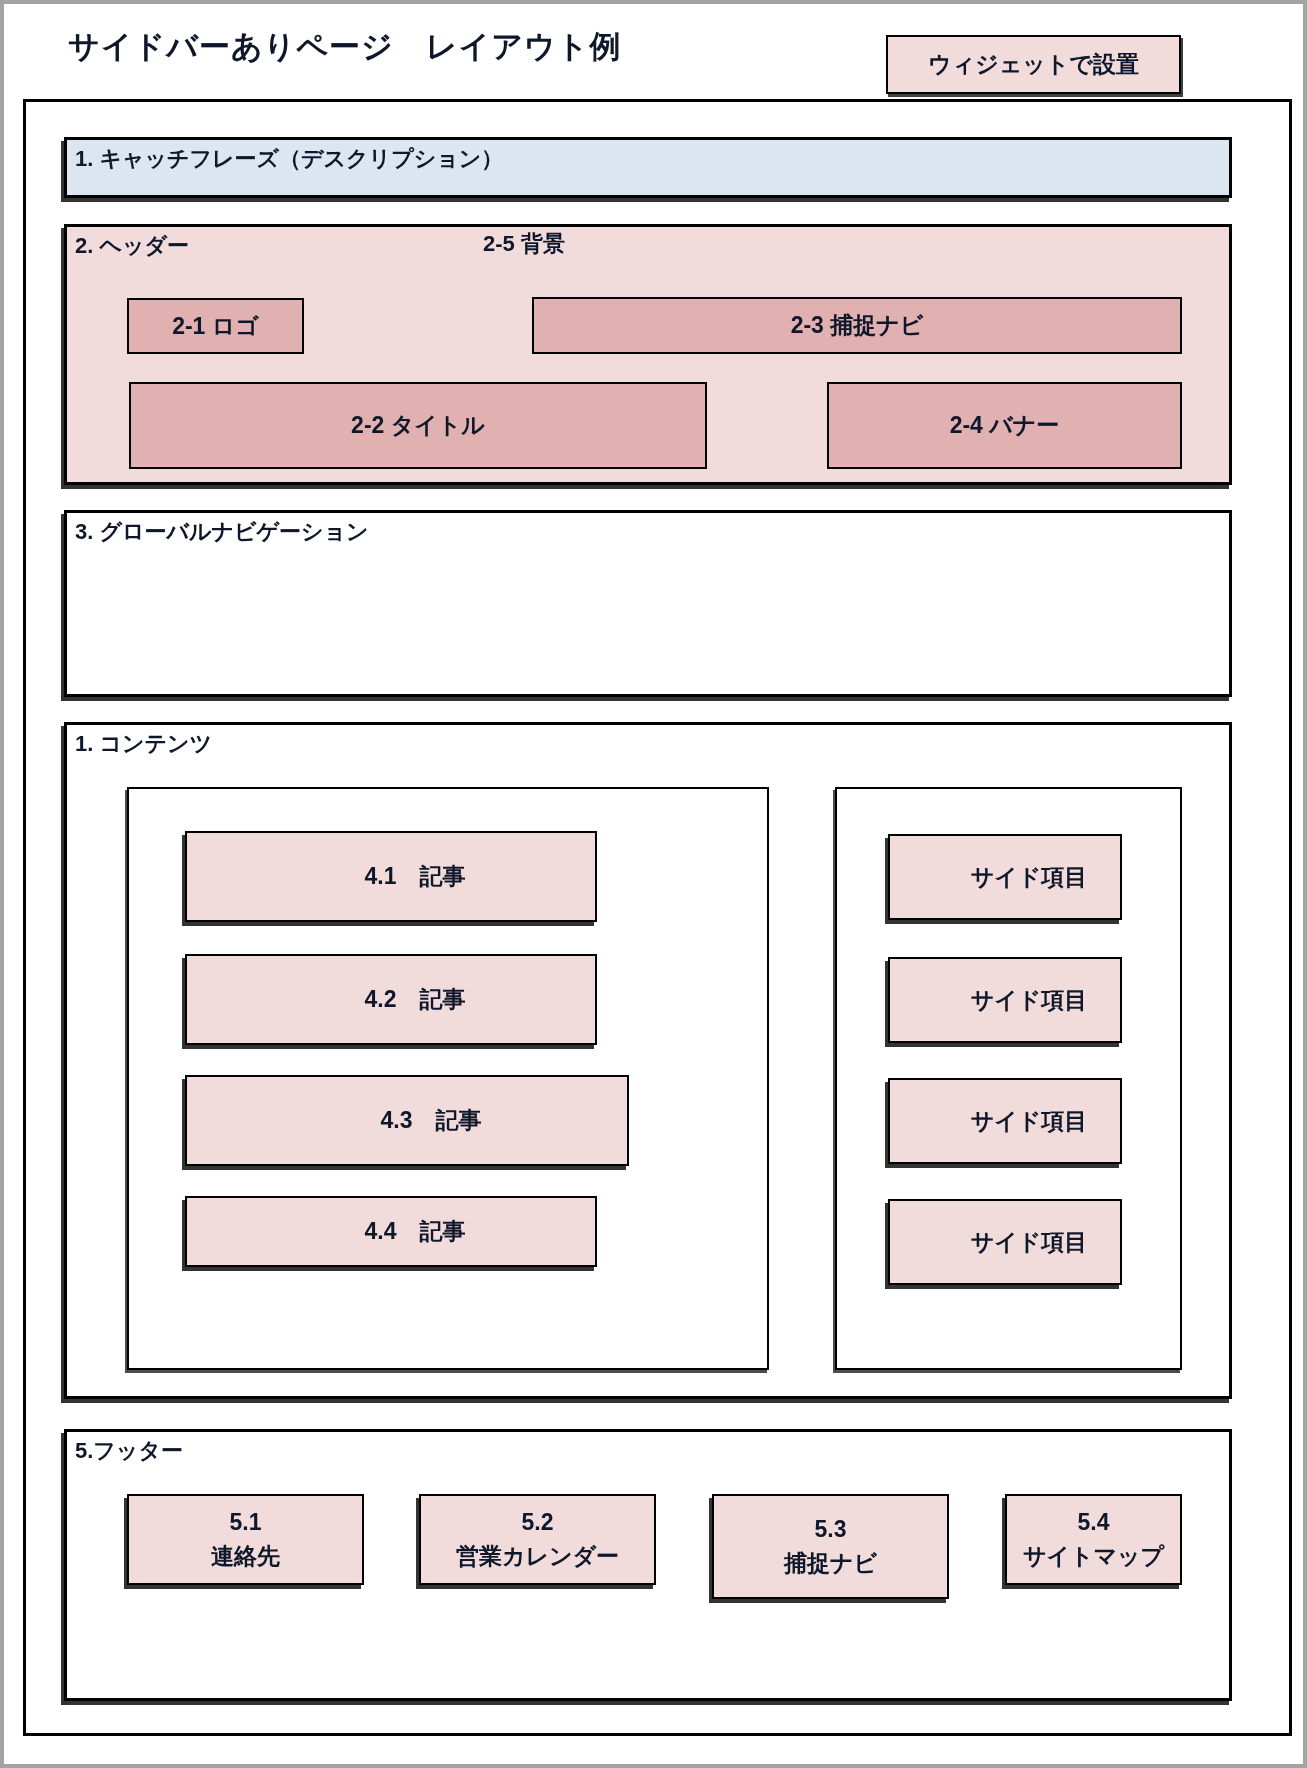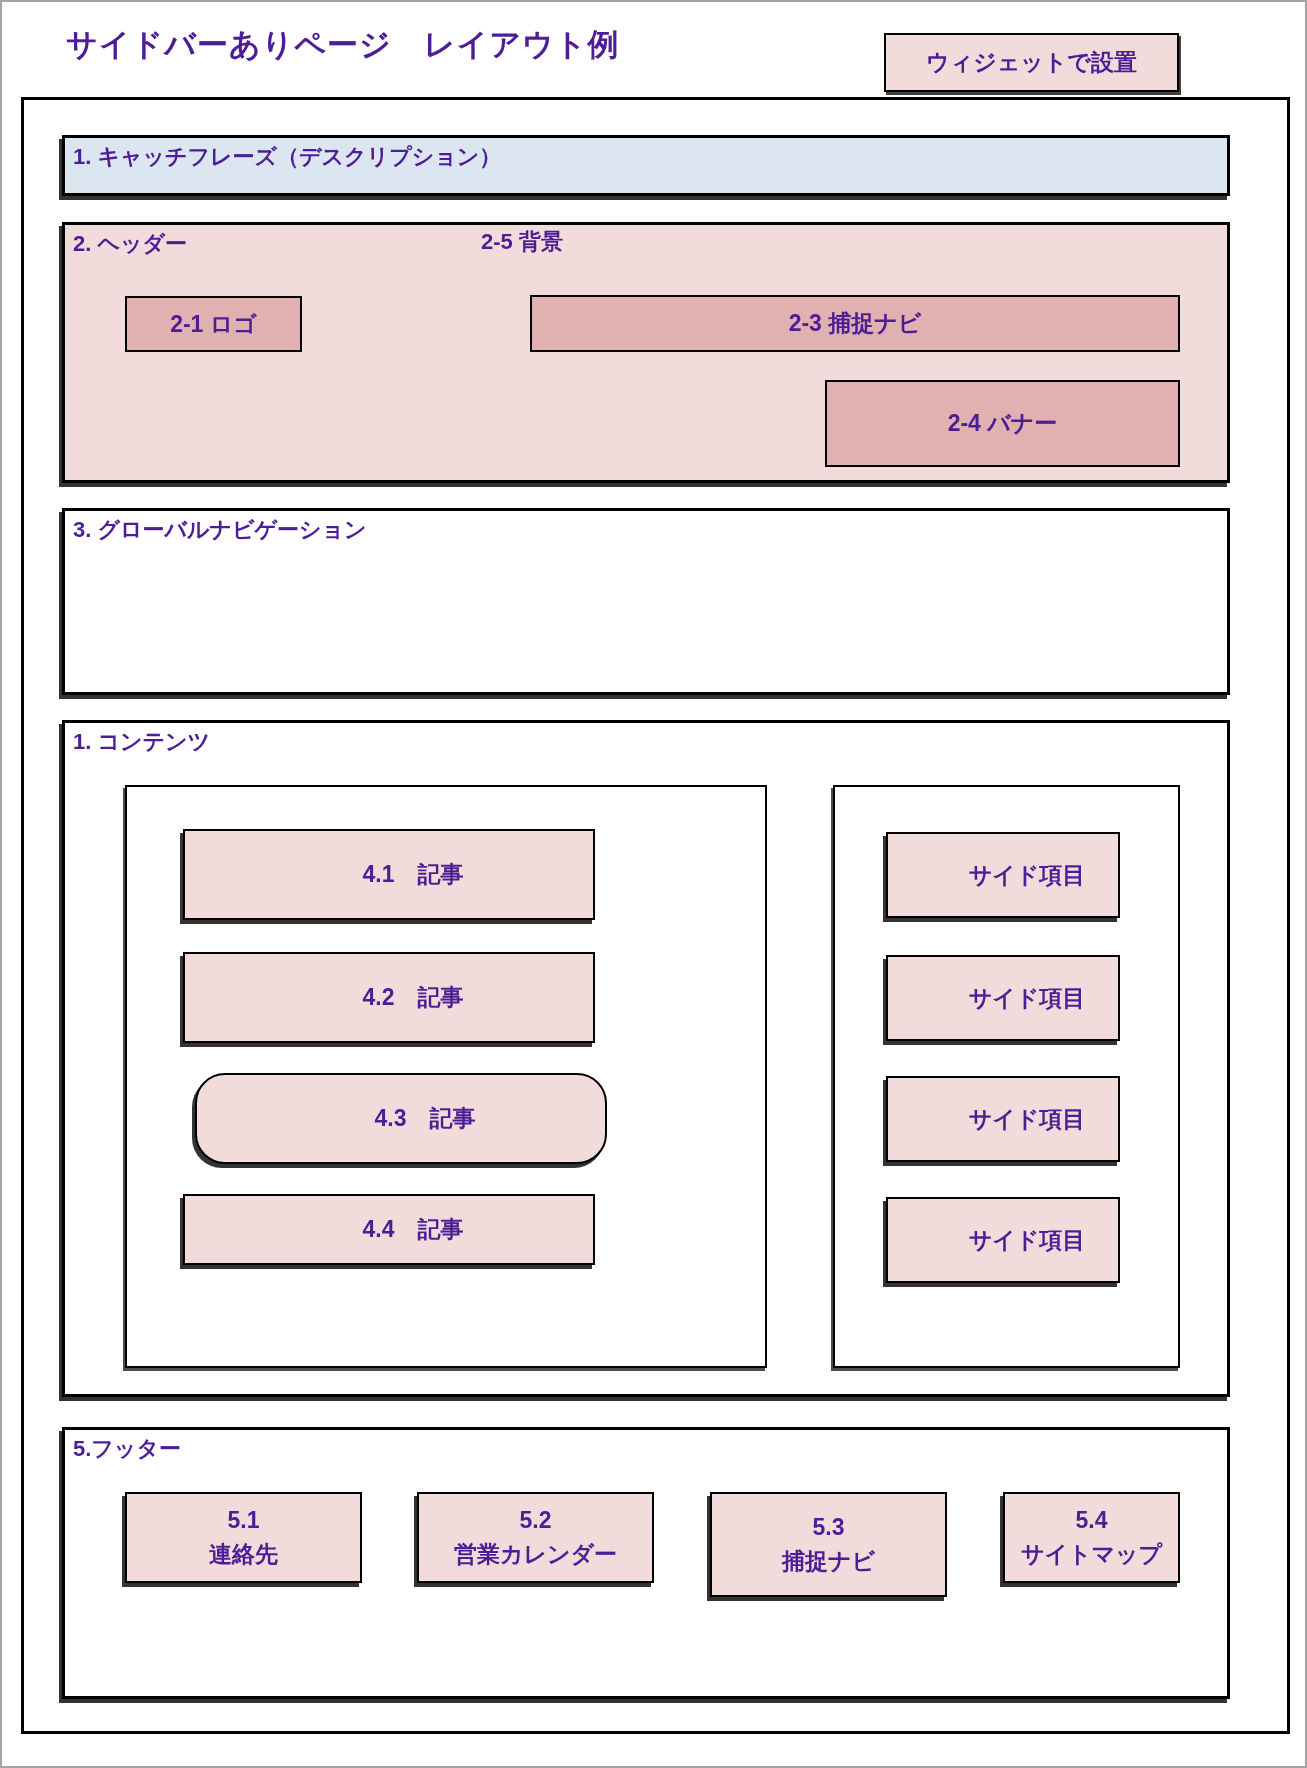--- a/index.html
+++ b/index.html
@@ -1,23 +1,23 @@
 <!DOCTYPE html>
 <html lang="ja"><head>
 <meta charset="utf-8">
 <style>
   html,body{margin:0;padding:0;background:#fff;}
   .page{
     position:relative;
     width:1307px;height:1768px;
     box-sizing:border-box;
-    border:2px solid #a3a3a3;
+    border:4px solid #a3a3a3;
     background:#fff;
     font-family:"Liberation Sans","DejaVu Sans",sans-serif;
-    color:#4c1d95;
+    color:#0f172a;
     overflow:hidden;
   }
   .abs{position:absolute;box-sizing:border-box;}
   .page-title{
     font-size:31px;font-weight:bold;letter-spacing:1px;white-space:nowrap;
   }
   .badge{
     background:#f2dcdb;border:2px solid #000;
     display:flex;align-items:center;justify-content:center;
     font-size:23px;font-weight:bold;
@@ -70,34 +70,35 @@
 
   <div class="abs section blue" style="left:60px;top:133px;width:1168px;height:61px;">
     <div class="sec-label">1. キャッチフレーズ（デスクリプション）</div>
   </div>
 
   <div class="abs section pink" style="left:60px;top:220px;width:1168px;height:261px;">
     <div class="sec-label">2. ヘッダー</div>
     <div class="abs free-label" style="left:416px;top:2px;">2-5 背景</div>
     <div class="abs inbox midpink" style="left:60px;top:59px;width:177px;height:56px;">2-1 ロゴ</div>
     <div class="abs inbox midpink" style="left:465px;top:58px;width:650px;height:57px;">2-3 捕捉ナビ</div>
+    <div class="abs inbox midpink" style="left:62px;top:143px;width:578px;height:87px;">2-2 タイトル</div>
     <div class="abs inbox midpink" style="left:760px;top:143px;width:355px;height:87px;">2-4 バナー</div>
   </div>
 
   <div class="abs section" style="left:60px;top:506px;width:1168px;height:187px;background:#fff;">
     <div class="sec-label">3. グローバルナビゲーション</div>
   </div>
 
   <div class="abs section" style="left:60px;top:718px;width:1168px;height:677px;background:#fff;">
     <div class="sec-label">1. コンテンツ</div>
 
     <div class="abs container-box" style="left:60px;top:62px;width:642px;height:583px;">
       <div class="abs inbox pink soft-shadow" style="left:56px;top:30px;width:412px;height:91px;">4.1　記事</div>
       <div class="abs inbox pink soft-shadow" style="left:56px;top:153px;width:412px;height:91px;">4.2　記事</div>
-      <div class="abs inbox pink soft-shadow" style="left:68px;top:274px;width:412px;height:91px;border-radius:30px;">4.3　記事</div>
+      <div class="abs inbox pink soft-shadow" style="left:56px;top:274px;width:444px;height:91px;">4.3　記事</div>
       <div class="abs inbox pink soft-shadow" style="left:56px;top:395px;width:412px;height:71px;">4.4　記事</div>
     </div>
 
     <div class="abs container-box" style="left:768px;top:62px;width:347px;height:583px;">
       <div class="abs inbox pink soft-shadow" style="left:51px;top:33px;width:234px;height:86px;">サイド項目</div>
       <div class="abs inbox pink soft-shadow" style="left:51px;top:156px;width:234px;height:86px;">サイド項目</div>
       <div class="abs inbox pink soft-shadow" style="left:51px;top:277px;width:234px;height:86px;">サイド項目</div>
       <div class="abs inbox pink soft-shadow" style="left:51px;top:398px;width:234px;height:86px;">サイド項目</div>
     </div>
   </div>

